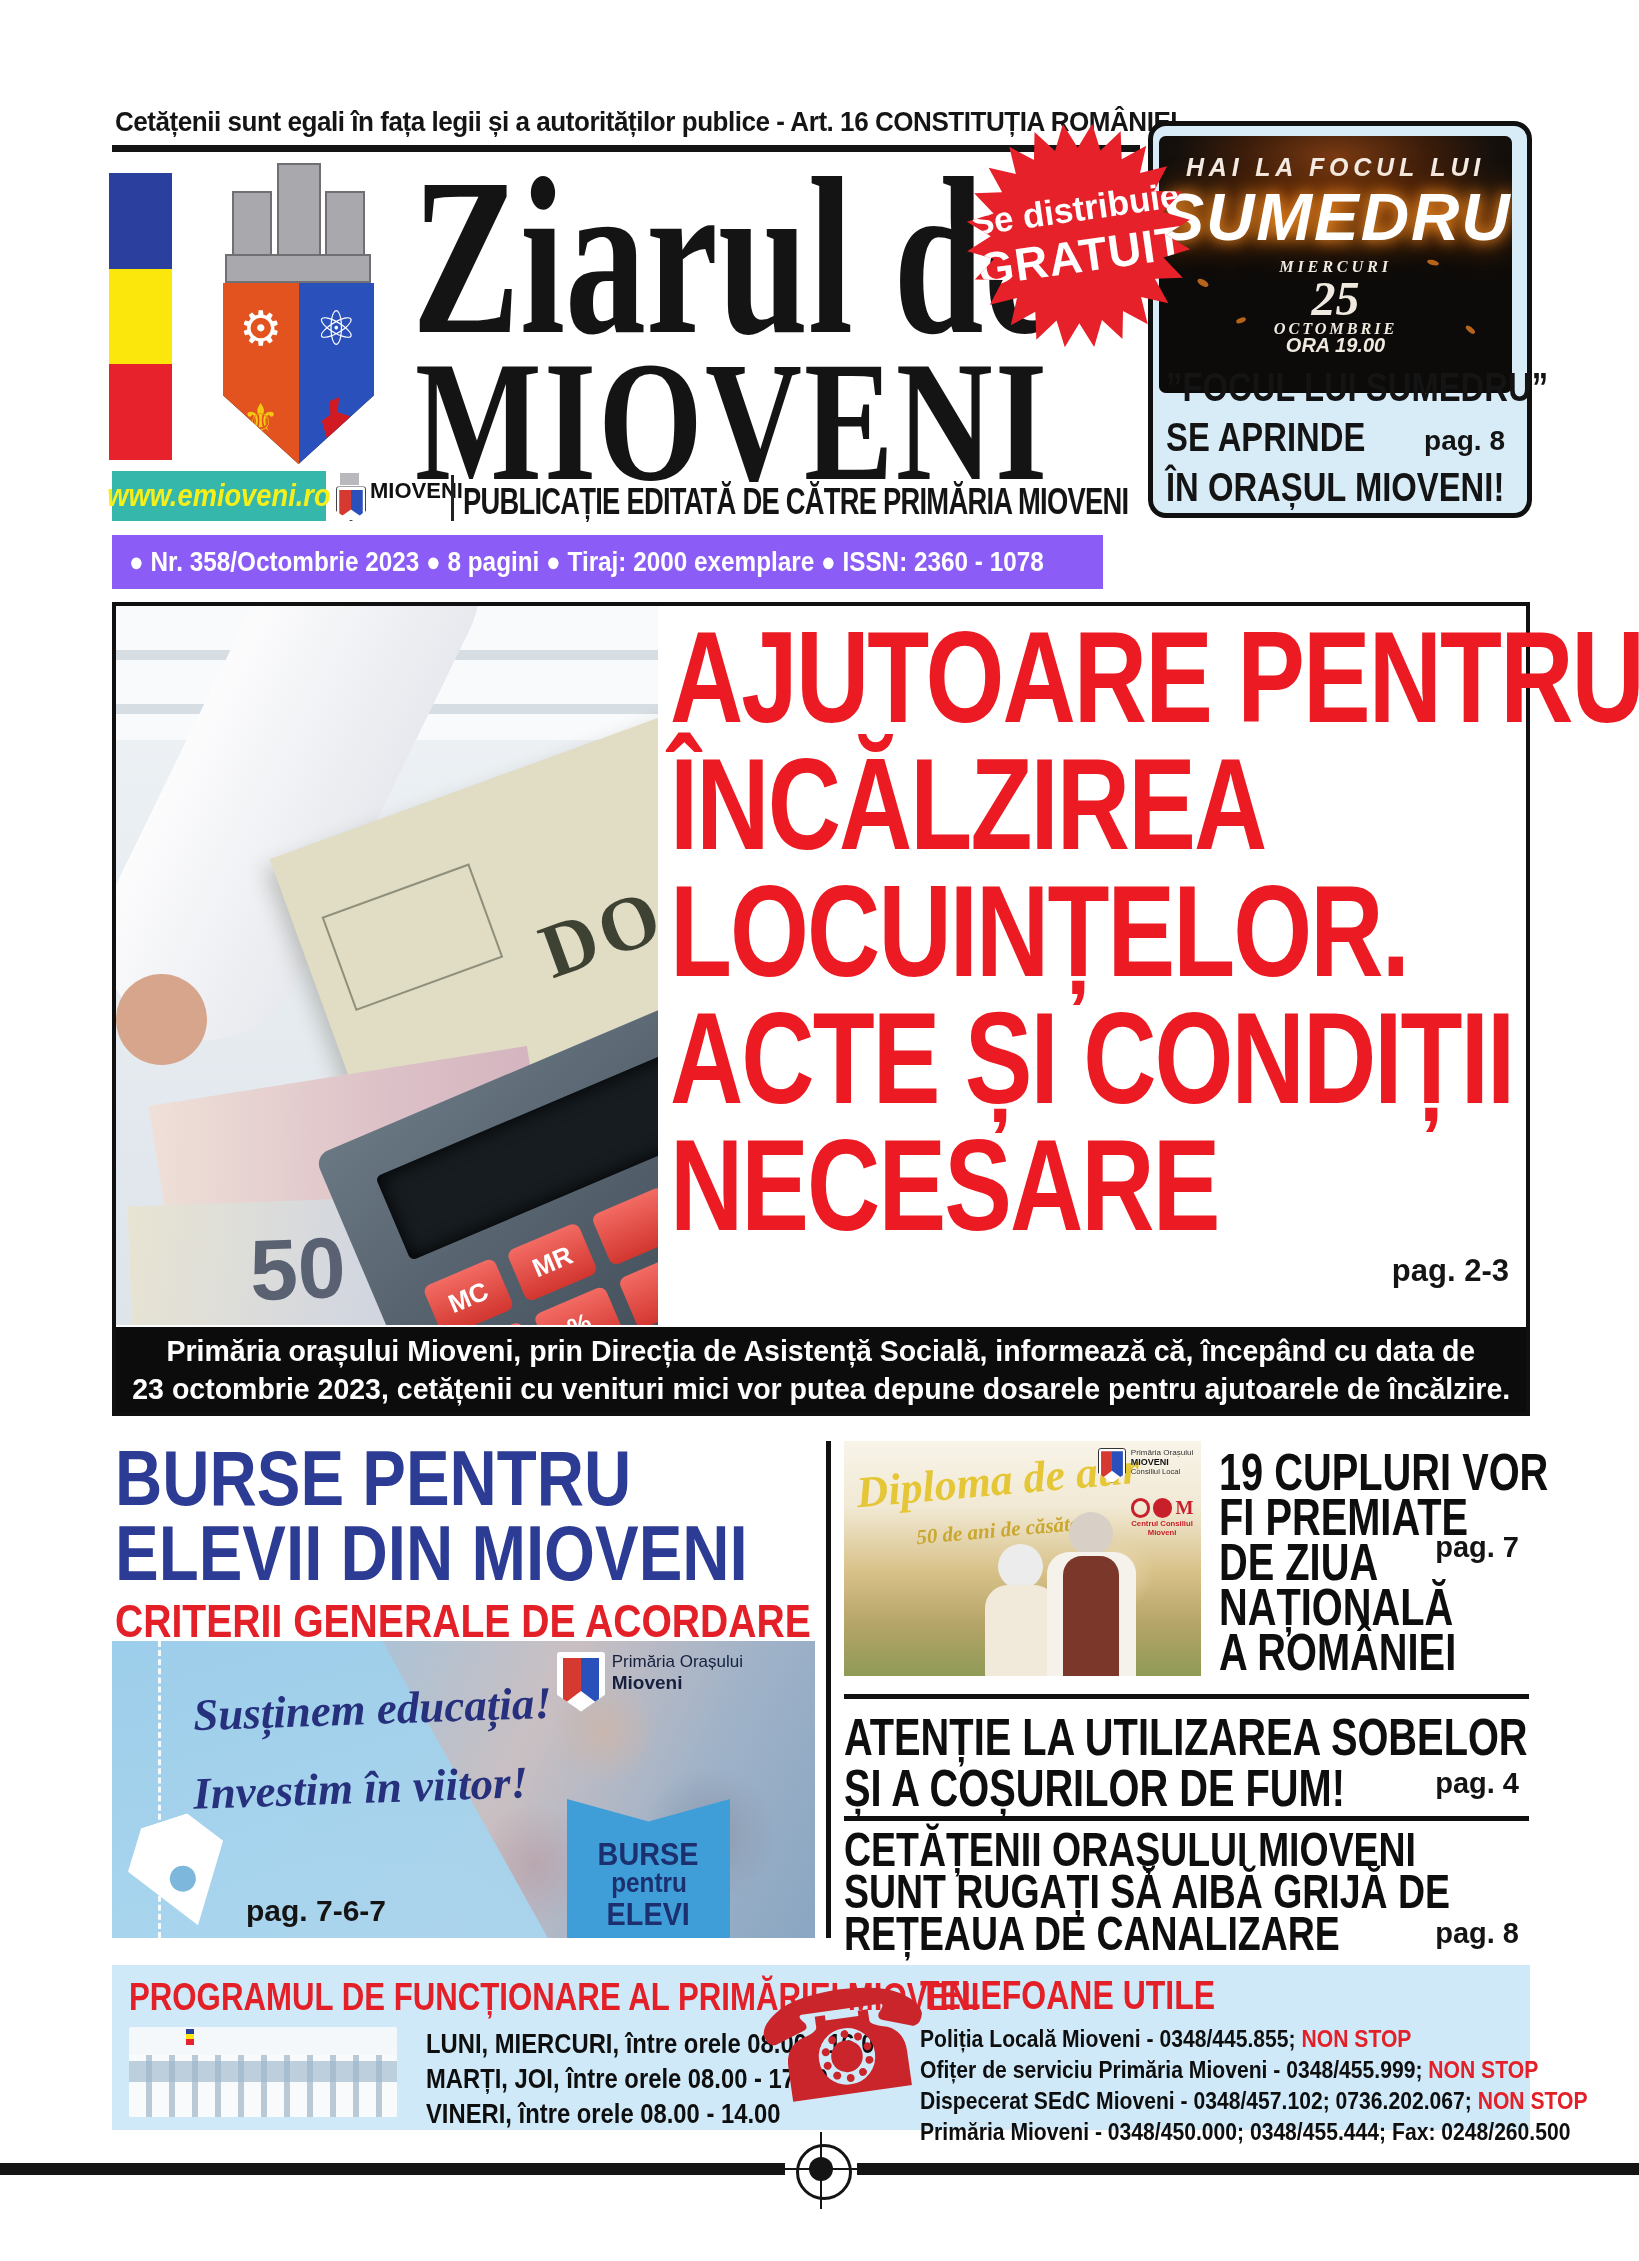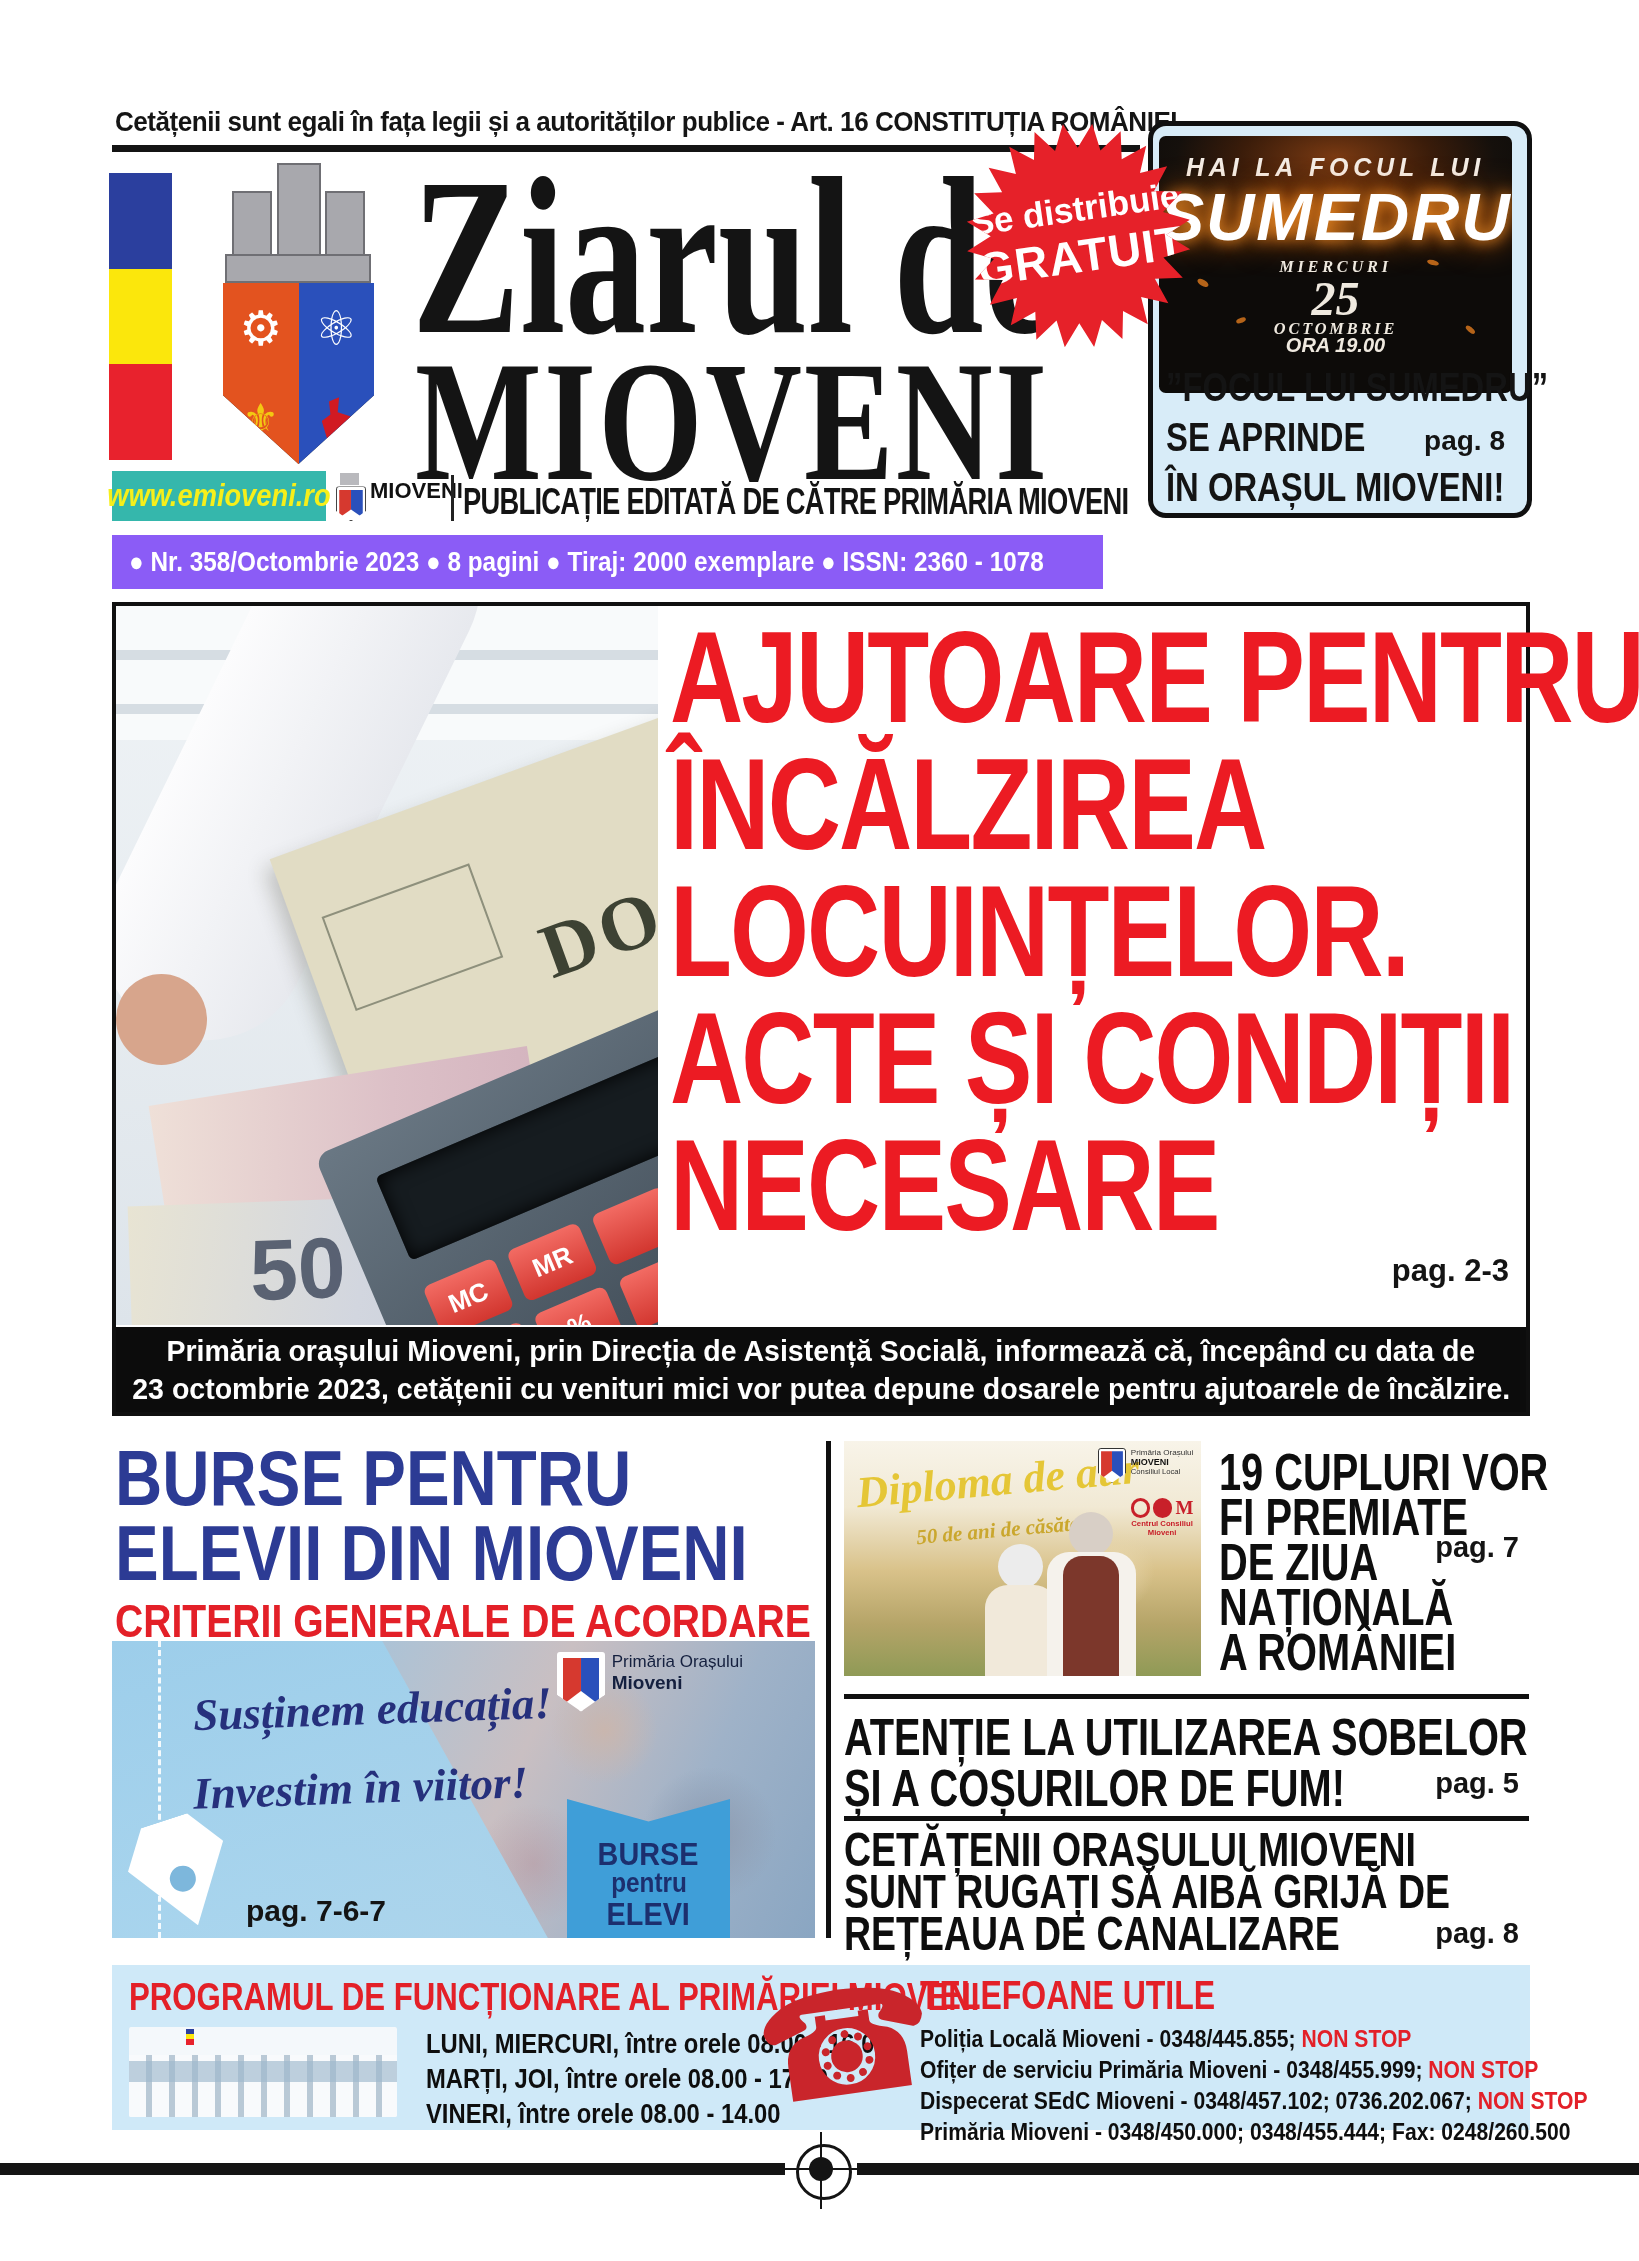--- a/index.html
+++ b/index.html
@@ -313,21 +313,21 @@
     <div class="black-h" style="font-size:51px;line-height:45px;">DE ZIUA</div>
     <div class="black-h" style="font-size:51px;line-height:45px;">NAȚIONALĂ</div>
     <div class="black-h" style="font-size:51px;line-height:45px;">A ROMÂNIEI</div>
   </div>
   <div class="abs pag" style="right:121px;top:1531px;font-size:29px;">pag. 7</div>
 
   <div class="abs hrule" style="left:844px;top:1694px;width:685px;height:4.8px;"></div>
 
   <div class="abs black-h" style="left:844px;top:1708px;font-size:51px;">ATENȚIE LA UTILIZAREA SOBELOR</div>
   <div class="abs black-h" style="left:844px;top:1759px;font-size:51px;">ȘI A COȘURILOR DE FUM!</div>
-  <div class="abs pag" style="right:121px;top:1767px;font-size:29px;">pag. 5</div>
+  <div class="abs pag" style="right:121px;top:1767px;font-size:29px;">pag. 4</div>
 
   <div class="abs hrule" style="left:844px;top:1816px;width:685px;height:4.8px;"></div>
 
   <div class="abs" style="left:844px;top:1829px;">
     <div class="black-h" style="font-size:48px;line-height:42px;">CETĂȚENII ORAȘULUI MIOVENI</div>
     <div class="black-h" style="font-size:48px;line-height:42px;">SUNT RUGAȚI SĂ AIBĂ GRIJĂ DE</div>
     <div class="black-h" style="font-size:48px;line-height:42px;">REȚEAUA DE CANALIZARE</div>
   </div>
   <div class="abs pag" style="right:121px;top:1917px;font-size:29px;">pag. 8</div>
 

